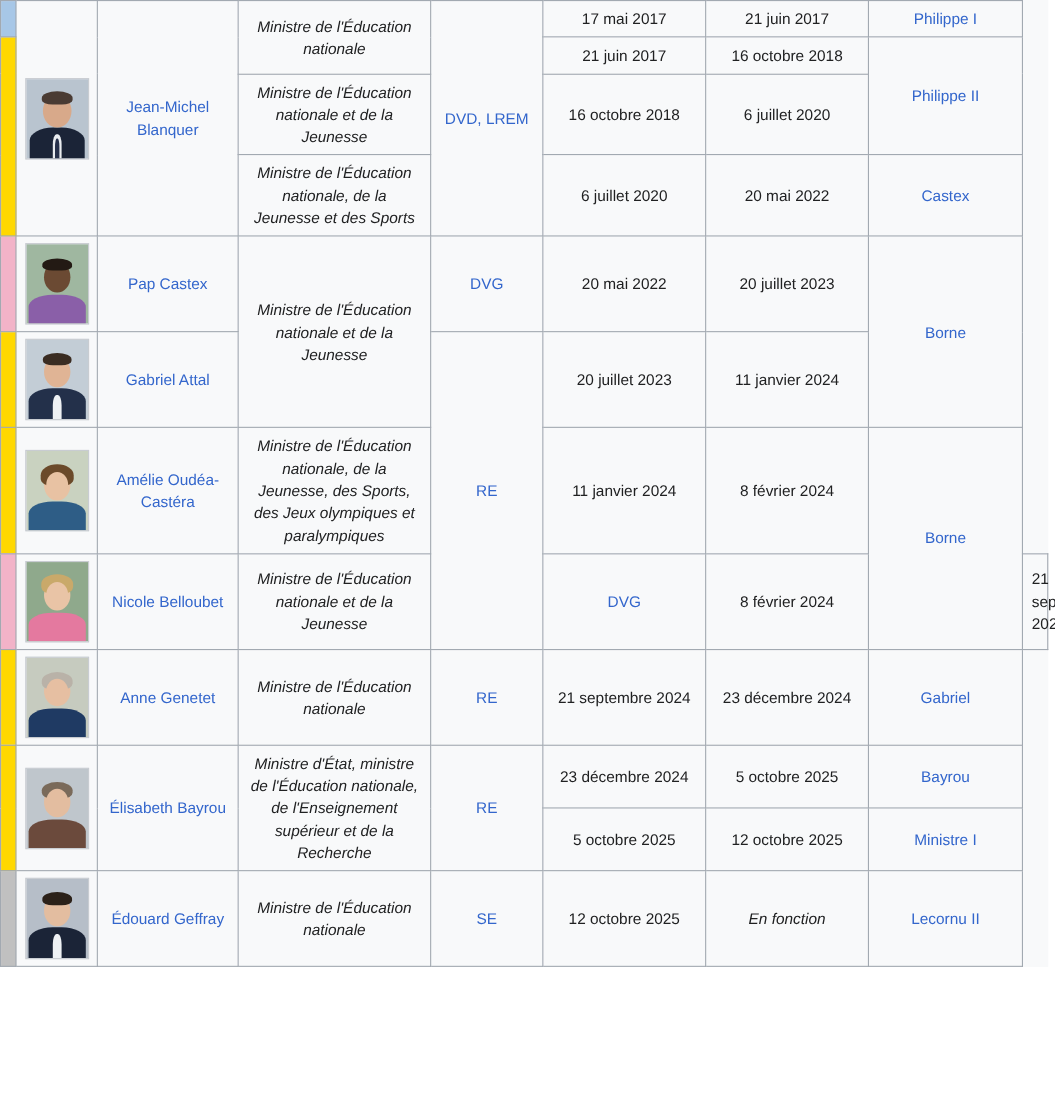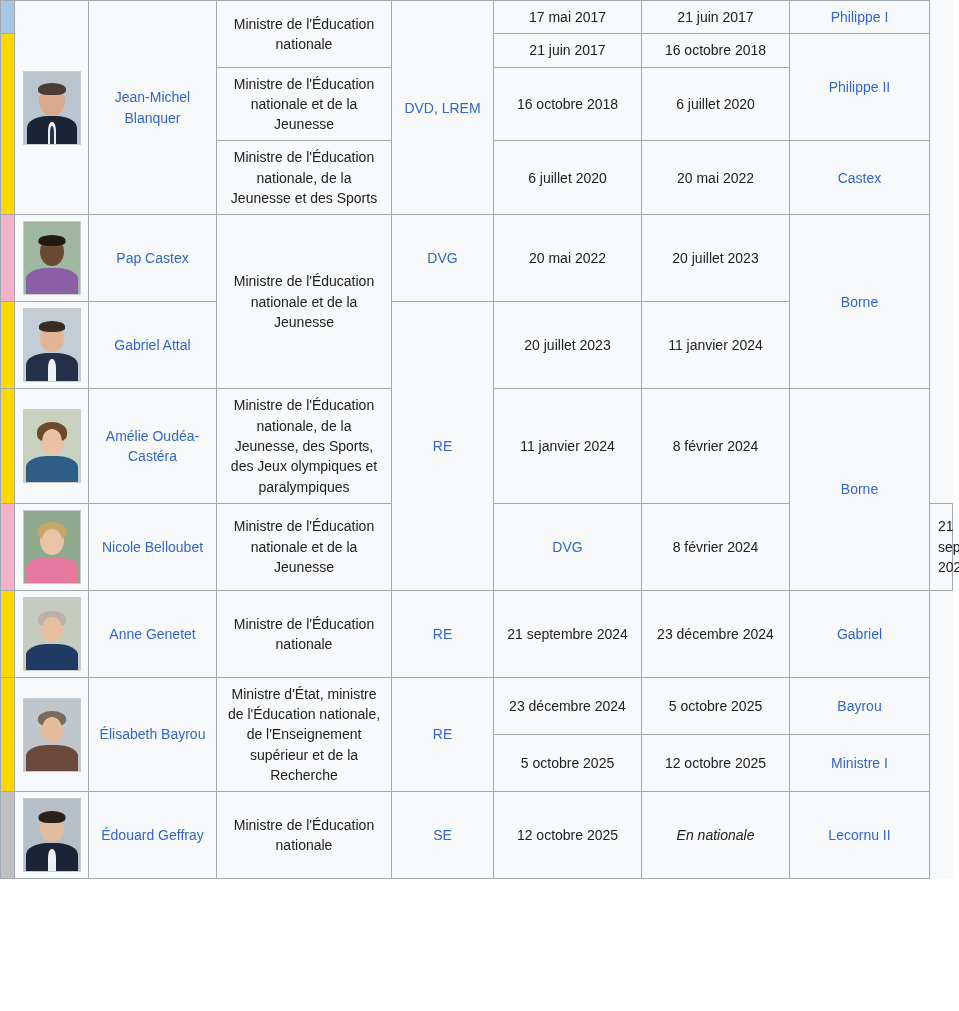--- a/index.html
+++ b/index.html
@@ -70,20 +70,21 @@
     border-radius: 50% 50% 35% 35%;
   }
   a.link {
     color: #3366cc;
     text-decoration: none;
     cursor: pointer;
   }
   td.name { width: 128px; margin-top: 16px; }
   td.title {
     width: 175px;
+    font-style: italic;
     margin-left: 26px;
   }
   td.party { width: 102px; }
   td.date { width: 148px; }
   td.govt { width: 140px; }
   td.enfonction { font-style: italic; }
 </style>
 </head>
 <body>
 
@@ -305,19 +306,19 @@
         </div>
       </td>
       <td class="name">
         <a class="link">Édouard Geffray</a>
       </td>
       <td class="title">Ministre de l'Éducation nationale</td>
       <td class="party">
         <a class="link">SE</a>
       </td>
       <td class="date">12 octobre 2025</td>
-      <td class="date enfonction">En nationale</td>
+      <td class="date enfonction">En fonction</td>
       <td class="govt">
         <a class="link">Lecornu II</a>
       </td>
     </tr>
   </tbody>
 </table>
 
 </body></html>

